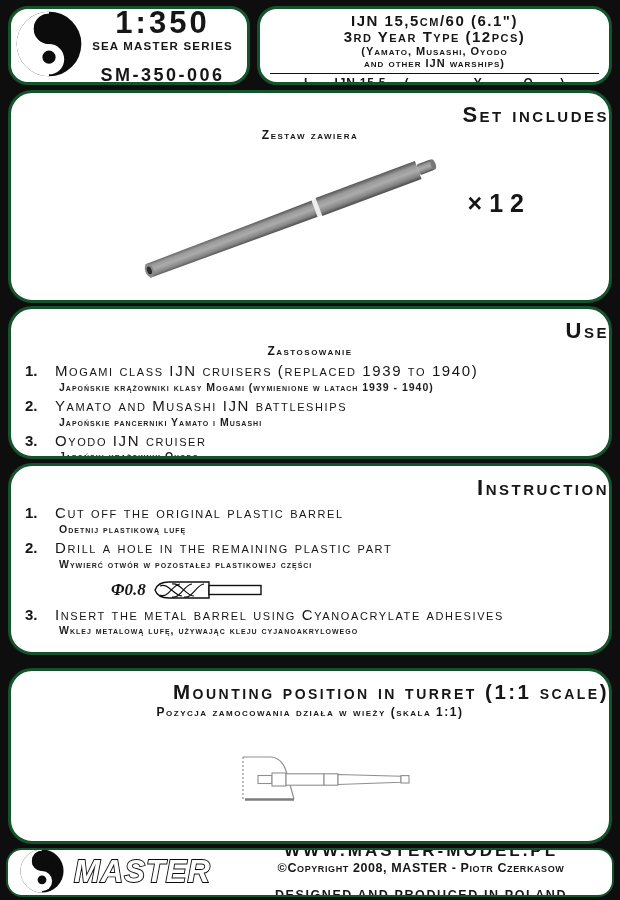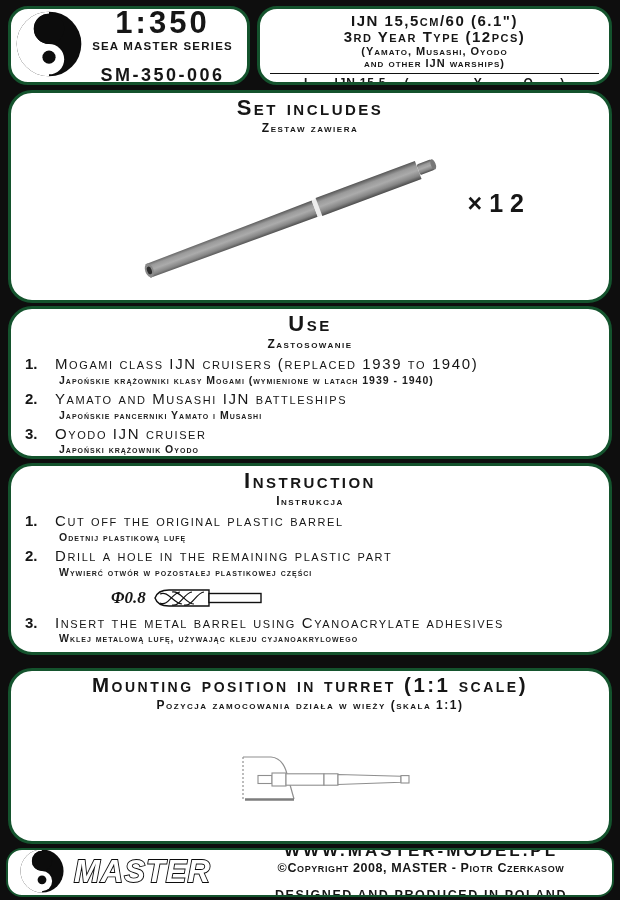--- a/index.html
+++ b/index.html
@@ -16,21 +16,21 @@
   .scale-txt{font-size:31px;font-weight:bold;letter-spacing:3px;}
   .series-txt{font-size:11.5px;font-weight:bold;letter-spacing:1.2px;margin-top:3px;}
   .code-txt{font-size:18px;font-weight:bold;letter-spacing:2.5px;margin-top:14px;}
   #hdr-right{left:257px;top:6px;width:355px;height:79px;border-radius:20px;
              text-align:center;padding-top:4px;}
   .ttl1{font-size:15px;font-weight:bold;letter-spacing:1.5px;line-height:1.05;}
   .ttl2{font-size:11px;font-weight:bold;letter-spacing:1px;line-height:1.15;}
   .hr-line{height:0;border-top:1.5px solid #111;margin:3px 10px 2px 10px;}
   .ttl3{font-size:12px;font-weight:bold;letter-spacing:0.8px;}
   
-  .sec-title{font-size:22px;font-weight:bold;letter-spacing:2.5px;text-align:center;margin-top:4px;line-height:1;}
+  .sec-title{font-size:22px;font-weight:bold;letter-spacing:2.5px;text-align:right;margin-top:11px;line-height:1;}
   .sec-sub{font-size:12px;font-weight:bold;letter-spacing:1.5px;text-align:center;margin-top:3px;line-height:1;}
   #sec-set{top:90px;height:213px;}
   #sec-use{top:306px;height:153px;}
   #sec-instruction{top:463px;height:192px;}
   #sec-mounting{top:668px;height:176px;}
   .qty{position:absolute;right:78px;top:96px;font-size:25px;font-weight:bold;letter-spacing:7px;}
   .art{position:absolute;left:0;top:0;}
   
   .li{display:flex;margin:5px 0 0 14px;line-height:1.05;}
   .li .num{flex:0 0 30px;font-size:15px;font-weight:bold;}
@@ -129,21 +129,20 @@
       <div>
         <div class="en sc">Oyodo IJN cruiser</div>
         <div class="pl sc">Japoński krążownik Oyodo</div>
       </div>
     </div>
   </div>
 </div>
 
 <div class="panel" id="sec-instruction">
   <div class="sec-title sc">Instruction</div>
-  <div class="sec-sub sc">Instrukcja</div>
   <div class="items">
     <div class="li">
       <span class="num">1.</span>
       <div>
         <div class="en sc">Cut off the original plastic barrel</div>
         <div class="pl sc">Odetnij plastikową lufę</div>
       </div>
     </div>
     <div class="li">
       <span class="num">2.</span>

